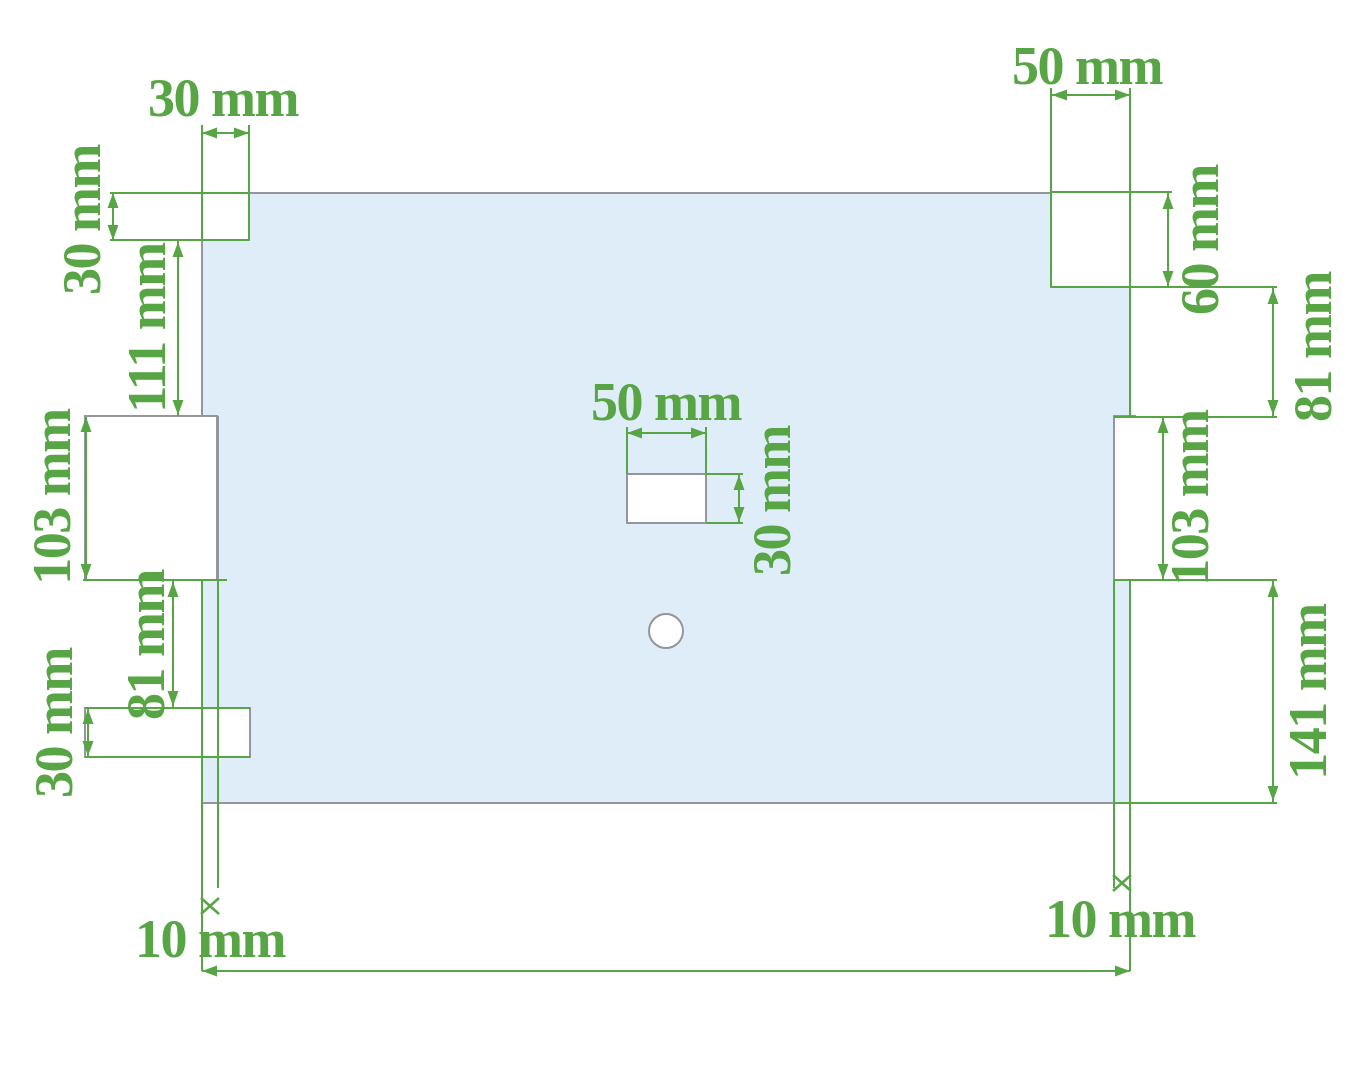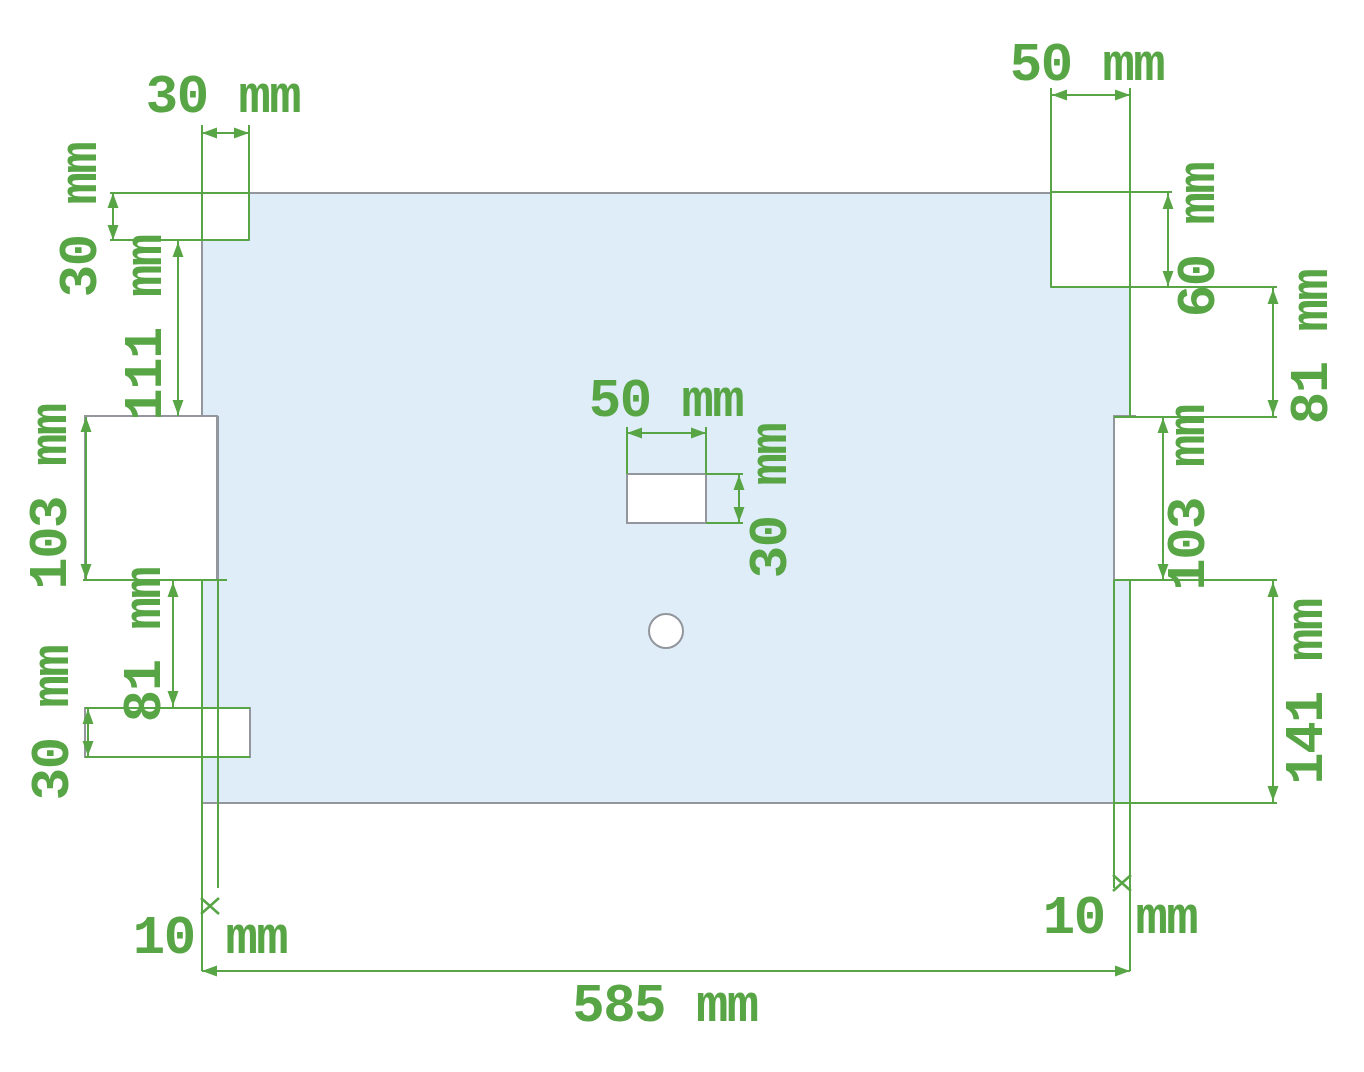--- a/index.html
+++ b/index.html
@@ -1,21 +1,21 @@
 <!DOCTYPE html>
 <html style="--dim: #58a546; --panel-fill: #dfedf8; --outline: #93969d;"><head>
 <meta charset="utf-8">
 <style>
   html,body{margin:0;padding:0;background:#ffffff;}
   #stage{
     position:relative;
     width:1364px;height:1072px;
     background:#ffffff;
     overflow:hidden;
-    font-family:Liberation Mono, monospace;
+    font-family:Liberation Serif, serif;
   }
   #drawing{position:absolute;left:0;top:0;width:1364px;height:1072px;}
   .panelp{fill:var(--panel-fill);stroke:var(--outline);stroke-width:2;stroke-linejoin:miter;}
   .holep{fill:#ffffff;stroke:var(--outline);stroke-width:2;}
   .gline{stroke:var(--dim);stroke-width:2;fill:none;}
   .gcross{stroke:var(--dim);stroke-width:2.5;fill:none;}
   .garw{fill:var(--dim);stroke:none;}
   .lbl{
     position:absolute;
     font-weight:bold;font-size:54px;letter-spacing:-1.5px;
@@ -134,21 +134,20 @@
     </g>
   </svg>
 
   <div class="lbl" style="left:223px;top:98px;">30 mm</div>
   <div class="lbl v" style="left:82px;top:220px;">30 mm</div>
   <div class="lbl v" style="left:147px;top:328px;">111 mm</div>
   <div class="lbl v" style="left:52px;top:497px;">103 mm</div>
   <div class="lbl v" style="left:146px;top:645px;">81 mm</div>
   <div class="lbl v" style="left:54px;top:723px;">30 mm</div>
   <div class="lbl" style="left:210px;top:939px;">10 mm</div>
-  <div class="lbl" style="left:665px;top:1007px;">585 mm</div>
   <div class="lbl" style="left:666px;top:402px;">50 mm</div>
   <div class="lbl v" style="left:772px;top:501px;">30 mm</div>
   <div class="lbl" style="left:1087px;top:66px;">50 mm</div>
   <div class="lbl v" style="left:1200px;top:240px;">60 mm</div>
   <div class="lbl v" style="left:1313px;top:347px;">81 mm</div>
   <div class="lbl v" style="left:1190px;top:498px;">103 mm</div>
   <div class="lbl v" style="left:1308px;top:692px;">141 mm</div>
   <div class="lbl" style="left:1120px;top:919px;">10 mm</div>
 
 </div>

